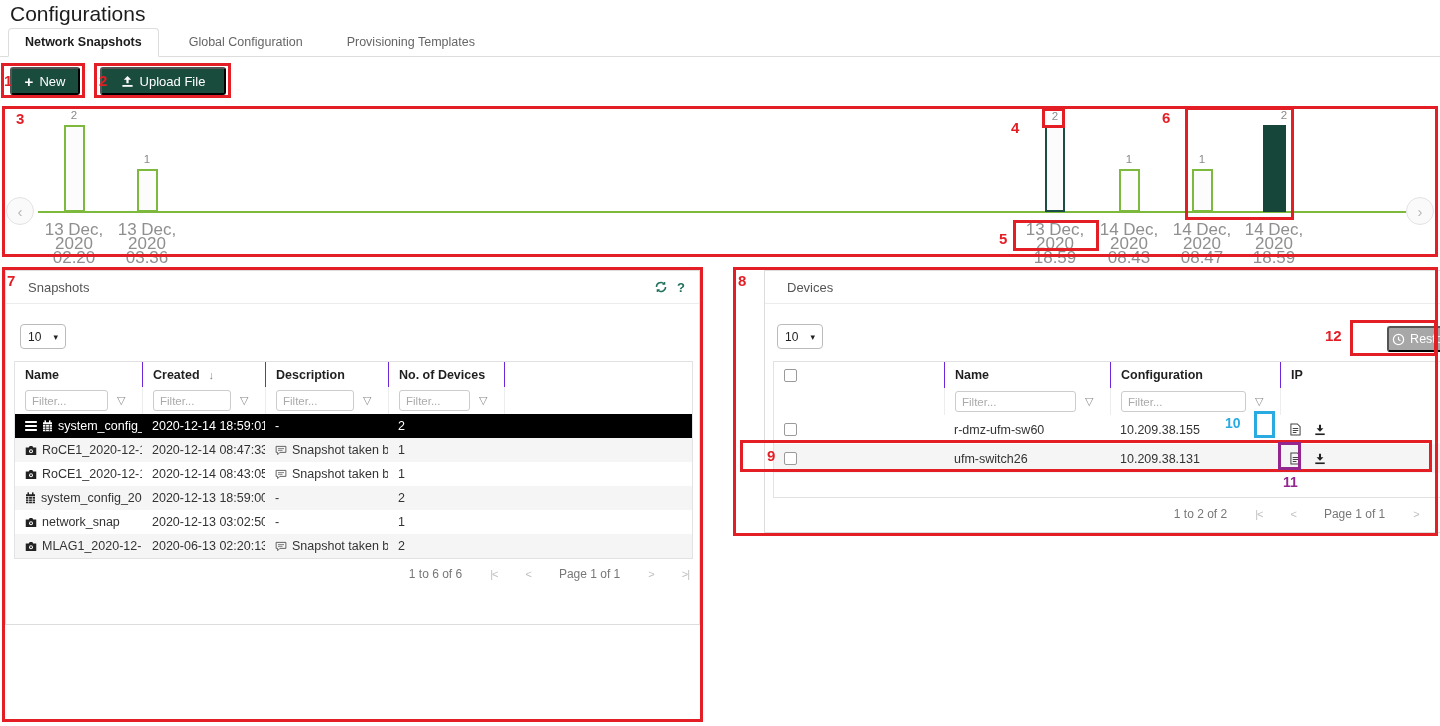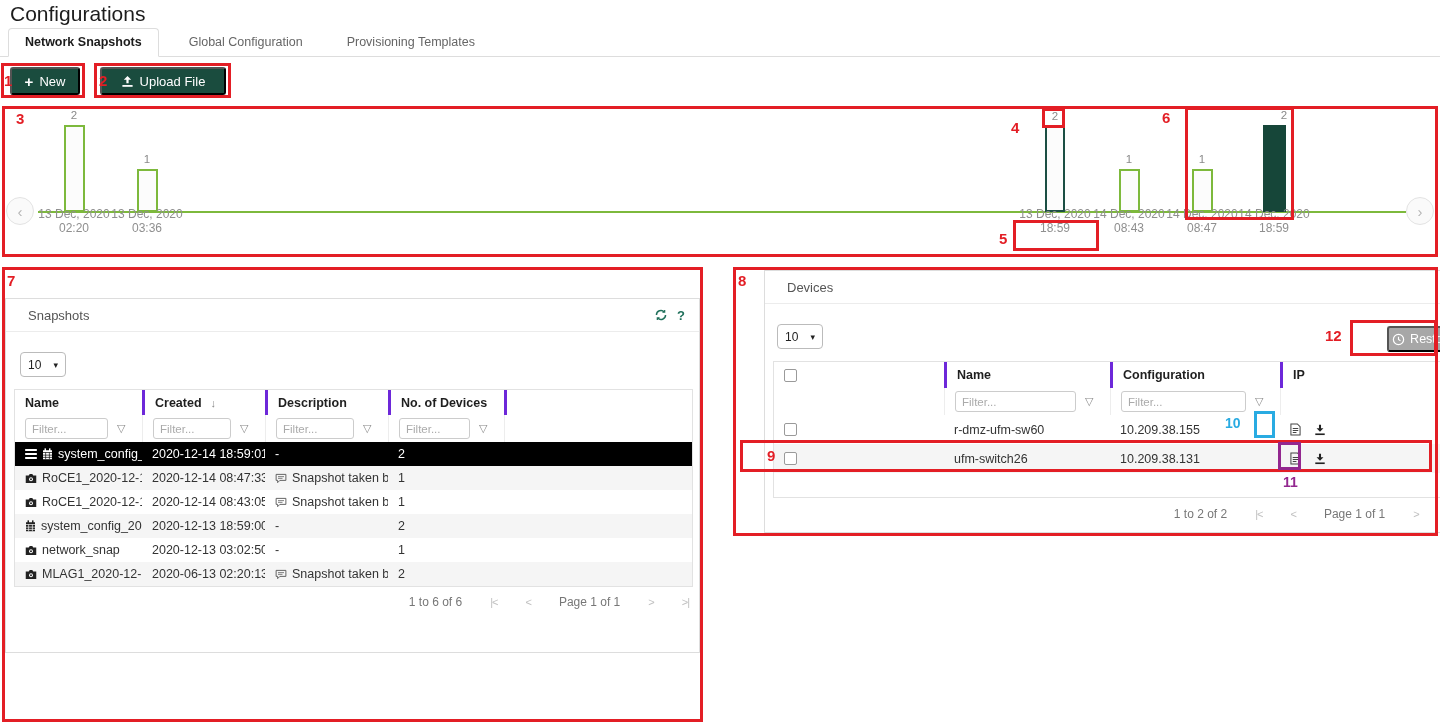--- a/index.html
+++ b/index.html
@@ -17,21 +17,21 @@
   .btn-green { position:absolute; display:flex; align-items:center; justify-content:center; gap:6px; background:#1a4c3e; color:#fff; font-size:13px; border-radius:3px; height:28px; cursor:pointer; }
   .plus-glyph { font-size:15px; font-weight:bold; line-height:1; }
   
   #timeline { position:absolute; left:2px; top:106px; width:1436px; height:151px; }
   .tl-baseline { position:absolute; left:36px; top:105px; width:1368px; height:2px; background:#7db93c; }
   .tl-nav { position:absolute; width:28px; height:28px; border:1px solid #e3e3e3; border-radius:50%; background:#fafafa; color:#b5b5b5; display:flex; align-items:center; justify-content:center; font-size:15px; top:91px; cursor:pointer; }
   .tl-bar { position:absolute; background:#fcfcfc; border:2px solid #7db93c; cursor:pointer; }
   .tl-bar.selected { border-color:#1c4f44; }
   .tl-bar.filled { background:#164639; border:none; }
   .tl-count { position:absolute; width:40px; text-align:center; font-size:11.5px; color:#8a8a8a; }
-  .tl-date { position:absolute; width:90px; top:101px; text-align:center; font-size:12px; color:#8f8f8f; line-height:14px; }
+  .tl-date { position:absolute; width:90px; top:117px; text-align:center; font-size:17px; color:#8f8f8f; line-height:14px; }
   
   .ann-box { position:absolute; border:3px solid #e31e25; z-index:40; pointer-events:none; }
   .ann-label { position:absolute; color:#e31e25; font-weight:bold; font-size:15px; z-index:41; pointer-events:none; }
   .ann-box.cyan { border-color:#29abe2; }
   .ann-label.cyan { color:#29abe2; font-size:14px; }
   .ann-box.purple { border-color:#93278f; }
   .ann-label.purple { color:#93278f; font-size:14px; }
   
   .panel { position:absolute; background:#fff; border:1px solid #ddd; }
   .panel-header { height:33px; display:flex; align-items:center; justify-content:space-between; padding:0 14px; border-bottom:1px solid #ececec; }
@@ -42,21 +42,21 @@
   
   .tbl { position:absolute; border:1px solid #e2e2e2; background:#fff; }
   .s-row { display:grid; grid-template-columns:127px 123px 123px 116px 1fr; align-items:center; height:24px; font-size:12.5px; color:#333; }
   .d-row { display:grid; grid-template-columns:170px 166px 170px 1fr; align-items:center; font-size:12.5px; color:#333; }
   .cell { padding-left:10px; white-space:nowrap; overflow:hidden; text-overflow:ellipsis; display:flex; align-items:center; gap:5px; }
   .hdr { font-weight:bold; color:#1f1f1f; }
   .hdr-row { height:25px; }
   .filter-row { height:27px; }
   .filter-row .cell { border-left:1px solid #ededed; height:100%; }
   .filter-row .cell:first-child { border-left:none; }
-  .hdr-row .cell { border-left:3px solid #6d28d9; height:100%; }
+  .hdr-row .cell { border-left:1px solid #6d28d9; height:100%; }
   .hdr-row .cell:first-child { border-left:none; }
   .filter-input { width:calc(100% - 34px); height:21px; border:1px solid #ccc; border-radius:3px; font-size:11.5px; padding:0 6px; color:#555; font-family:"Liberation Sans",sans-serif; }
   .filter-input::placeholder { color:#aaa; }
   .funnel { color:#888; font-size:11px; margin-left:4px; cursor:pointer; }
   .zebra { background:#f5f5f5; }
   .sel-row { background:#000; color:#fff; }
   .sort-arrow { color:#888; font-weight:normal; font-size:11px; margin-left:4px; }
   .checkbox { width:13px; height:13px; border:1px solid #9a9a9a; border-radius:2px; background:#fff; display:inline-block; cursor:pointer; flex:none; }
   .pager { position:absolute; display:flex; align-items:center; gap:28px; font-size:12px; color:#777; }
   .pager .pico { color:#c0c0c0; font-size:11px; letter-spacing:-1px; cursor:pointer; }
@@ -136,21 +136,21 @@
     </div>
 
     <div class="tl-count" style="left:1262px; top:3px;">2</div>
     <div class="tl-bar filled" style="left:1261px; top:19px; width:23px; height:87px;"></div>
     <div class="tl-date" style="left:1227px;">
       <div>14 Dec, 2020</div>
       <div>18:59</div>
     </div>
   </div>
 
-  <div class="panel" style="left:5px; top:270px; width:695px; height:355px;margin-top:28px;">
+  <div class="panel" style="left:5px; top:270px; width:695px; height:355px;">
     <div class="panel-header">
       <span class="panel-title" style="padding-left:8px;">Snapshots</span>
       <span class="panel-icons">
         <span class="icon">
           <svg width="14" height="14" viewBox="0 0 16 16" fill="none" stroke="#20705b" stroke-width="1.7">
             <path d="M13.2 8a5.2 5.2 0 0 1-9 3.5"></path>
               <path d="M2.8 8a5.2 5.2 0 0 1 9-3.5"></path>
             <path d="M12.2 2.2v2.6h-2.6" stroke-width="1.4"></path>
               <path d="M3.8 13.8v-2.6h2.6" stroke-width="1.4"></path>
           </svg>

